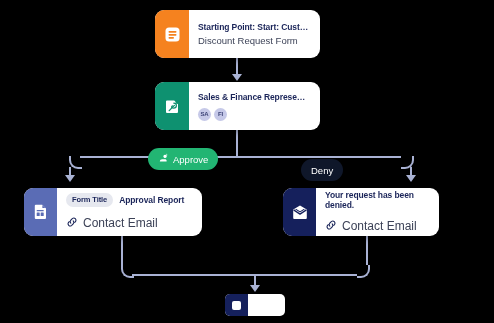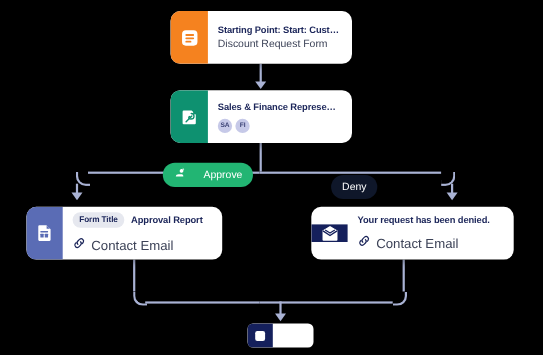--- a/index.html
+++ b/index.html
@@ -101,21 +101,21 @@
     display: flex;
     align-items: center;
     justify-content: center;
     letter-spacing: -0.2px;
   }
 
   
   #node-approve-card { left: 24px; top: 188px; width: 178px; height: 48px; }
   #node-approve-card .card-icon { width: 33px; background: #5a6cb5; }
 
-  #node-deny-card { left: 283px; top: 188px; width: 184px; height: 48px; align-items: center; }
+  #node-deny-card { left: 283px; top: 188px; width: 156px; height: 48px; }
   #node-deny-card .card-icon { width: 33px; background: #15205c; }
 
   .chip {
     display: inline-block;
     background: #e6e8ef;
     color: #1b2559;
     font-size: 7.5px;
     font-weight: bold;
     border-radius: 8px;
     padding: 2.5px 6px;
@@ -138,21 +138,21 @@
     font-size: 12px;
     color: #3c4257;
     white-space: nowrap;
   }
 
   
   .pill {
     position: absolute;
     display: flex;
     align-items: center;
-    gap: 16px;
+    gap: 4px;
     border-radius: 11px;
     padding: 3px 10px;
     font-size: 9.5px;
     color: #ffffff;
     height: 16px;
     box-sizing: content-box;
   }
   #pill-approve { left: 148px; top: 148px; background: #22b573; }
   #pill-deny { left: 301px; top: 148px; background: #0f172a; margin-top: 11px; }
 

